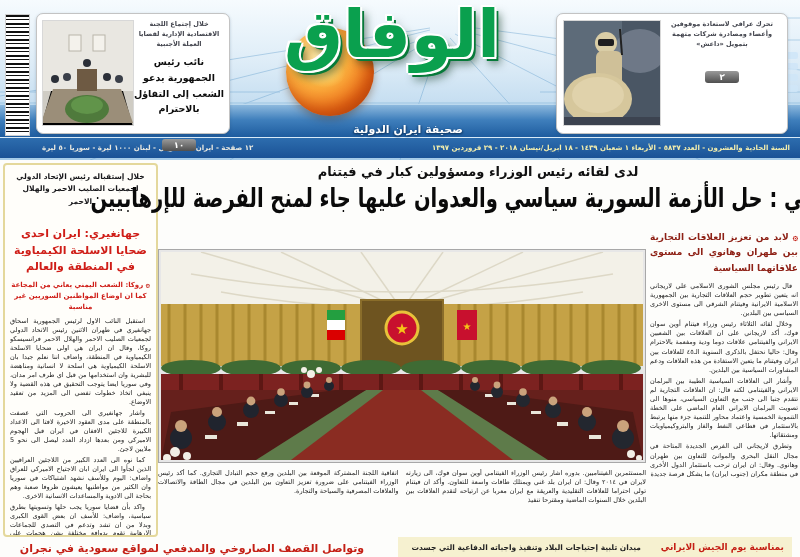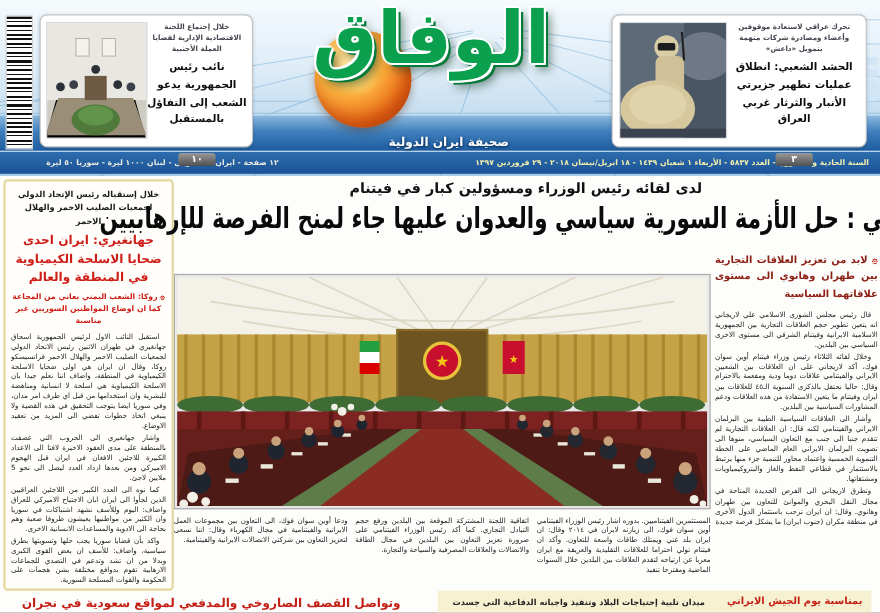--- a/index.html
+++ b/index.html
@@ -76,21 +76,21 @@
   .right-article { position:absolute; left:650px; top:230px; width:148px; height:306px; overflow:hidden; }
   .right-sub { font-size:9px; font-weight:900; color:#8e2116; line-height:1.7; text-align:justify; }
   .right-sub .star, .left-sub .star { color:#c41f15; }
   .right-body { margin-top:6px; font-size:6.5px; line-height:1.4; color:#1d1d1d; text-align:justify; }
   .right-body p, .left-body p { margin:0 0 2px; text-indent:6px; }
 
   
   .left-article { position:absolute; left:3px; top:163px; width:155px; height:374px;
     background:#fffefa; border:2px solid #e4d89c; border-radius:4px; padding:6px 5px 3px; overflow:hidden; }
   .left-kicker { font-size:7.5px; font-weight:bold; color:#19191c; text-align:center; line-height:1.65; }
-  .left-head { margin:3px 0 4px; font-size:11px; font-weight:900; color:#cf1d17; text-align:center; line-height:1.5; }
+  .left-head { margin:18px 0 4px; font-size:11px; font-weight:900; color:#cf1d17; text-align:center; line-height:1.5; }
   .left-sub { font-size:7px; font-weight:bold; color:#cf1d17; text-align:center; line-height:1.6; margin-bottom:4px; }
   .left-body { font-size:6.5px; line-height:1.38; color:#222; text-align:justify; height:232px; overflow:hidden; }
 
   
   .bottom-left-head { position:absolute; left:6px; top:542px; width:372px; text-align:center;
     font-size:11px; font-weight:900; color:#c41f15; }
   .bottom-strip { position:absolute; left:398px; top:537px; width:394px; height:20px;
     background:#f6f1d0; display:flex; align-items:center; padding:0 8px; overflow:hidden; }
   .bottom-strip .bk { font-size:9px; font-weight:900; color:#c41f15; margin-left:20px; white-space:nowrap; }
   .bottom-strip .bt { font-size:7.5px; font-weight:bold; color:#222; white-space:nowrap; }
@@ -144,21 +144,21 @@
           <ellipse cx="46" cy="84" rx="16" ry="9" fill="#61944a"></ellipse>
           <circle cx="14" cy="58" r="4" fill="#2b2f38"></circle>
             <circle cx="26" cy="56" r="4" fill="#3a3f49"></circle>
           <circle cx="66" cy="56" r="4" fill="#2b2f38"></circle>
             <circle cx="78" cy="58" r="4" fill="#3a3f49"></circle>
           <circle cx="46" cy="42" r="4" fill="#2b2f38"></circle>
         </svg>
       </div>
       <div class="tz-txt">
         <div class="tz-kicker">خلال إجتماع اللجنة الاقتصادية الإدارية لقضايا العملة الأجنبية</div>
-        <div class="tz-head">نائب رئيس الجمهورية يدعو الشعب إلى التفاؤل بالمستقبل</div>
+        <div class="tz-head">نائب رئيس الجمهورية يدعو الشعب إلى التفاؤل بالاحترام</div>
         <span class="page-badge">١٠</span>
       </div>
     </div>
 
     <div class="logo-block">
       <div class="globe"></div>
       <div class="logo-title">الوفاق</div>
       <div class="logo-sub">صحيفة ايران الدولية</div>
     </div>
 
@@ -172,21 +172,20 @@
           <rect x="34" y="30" width="26" height="40" rx="6" fill="#cfc098"></rect>
           <rect x="36" y="18" width="16" height="7" rx="2" fill="#1d1d1f"></rect>
           <line x1="58" y1="8" x2="60" y2="34" stroke="#222" stroke-width="2"></line>
           <ellipse cx="36" cy="78" rx="34" ry="26" fill="#d6c79c"></ellipse>
           <ellipse cx="36" cy="74" rx="26" ry="18" fill="#e0d2ab"></ellipse>
           <rect x="0" y="96" width="98" height="10" fill="#3c4350"></rect>
         </svg>
       </div>
       <div class="tz-txt">
         <div class="tz-kicker">تحرك عراقي لاستعادة موقوفين وأعضاء ومصادرة شركات متهمة بتمويل «داعش»</div>
-        <div class="tz-head">الحشد الشعبي: انطلاق عمليات تطهير جزيرتي الأنبار والثرثار غربي العراق</div>
         <span class="page-badge">٣</span>
       </div>
     </div>
 
     <div class="datebar">
       <span class="date-right">السنة الحادية والعشرون - العدد ٥٨٣٧ - الأربعاء ١ شعبان ١٤٣٩ - ١٨ ابريل/نيسان ٢٠١٨ - ٢٩ فروردين ١٣٩٧</span>
       <span class="date-left">١٢ صفحة - ايران ٥٠٠٠ ريال - لبنان ١٠٠٠ ليرة - سوريا ٥٠ ليرة</span>
     </div>
   </div>
 
@@ -335,21 +334,20 @@
           <circle cx="6" cy="206" r="4"></circle>
         <circle cx="470" cy="202" r="4"></circle>
           <circle cx="478" cy="206" r="3"></circle>
       </g>
     </svg>
   </div>
 
   <div class="caption-cols">
     <div class="col">المستثمرين الفيتناميين. بدوره اشار رئيس الوزراء الفيتنامي أوين سوان فوك، الى زيارته لايران في ٢٠١٤ وقال: ان ايران بلد غني ويمتلك طاقات واسعة للتعاون. وأكد ان فيتنام تولي احتراما للعلاقات التقليدية والعريقة مع ايران معربا عن ارتياحه لتقدم العلاقات بين البلدين خلال السنوات الماضية ومقترحا تنفيذ</div>
     <div class="col">اتفاقية اللجنة المشتركة الموقعة بين البلدين ورفع حجم التبادل التجاري. كما أكد رئيس الوزراء الفيتنامي على ضرورة تعزيز التعاون بين البلدين في مجال الطاقة والاتصالات والعلاقات المصرفية والسياحة والتجارة.</div>
-    <div class="col">ودعا أوين سوان فوك، الى التعاون بين مجموعات العمل الايرانية والفيتنامية في مجال الكهرباء وقال: اننا نسعى لتعزيز التعاون بين شركتي الاتصالات الايرانية والفيتنامية.</div>
   </div>
 
   <div class="right-article">
     <div class="right-sub">
       <span class="star">۞</span>
       <span>لابد من تعزيز العلاقات التجارية بين طهران وهانوي الى مستوى علاقاتهما السياسية</span>
     </div>
     <div class="right-body">
         <p>قال رئيس مجلس الشورى الاسلامي علي لاريجاني انه يتعين تطوير حجم العلاقات التجارية بين الجمهورية الاسلامية الايرانية وفيتنام الشرقي الى مستوى الاخرى السياسي بين البلدين.</p>
         <p>وخلال لقائه الثلاثاء رئيس وزراء فيتنام أوين سوان فوك، أكد لاريجاني على ان العلاقات بين الشعبين الايراني والفيتنامي علاقات دوما ودية ومفعمة بالاحترام وقال: حاليا نحتفل بالذكرى السنوية الـ٤٥ للعلاقات بين ايران وفيتنام ما يتعين الاستفادة من هذه العلاقات ودعم المشاورات السياسية بين البلدين.</p>

